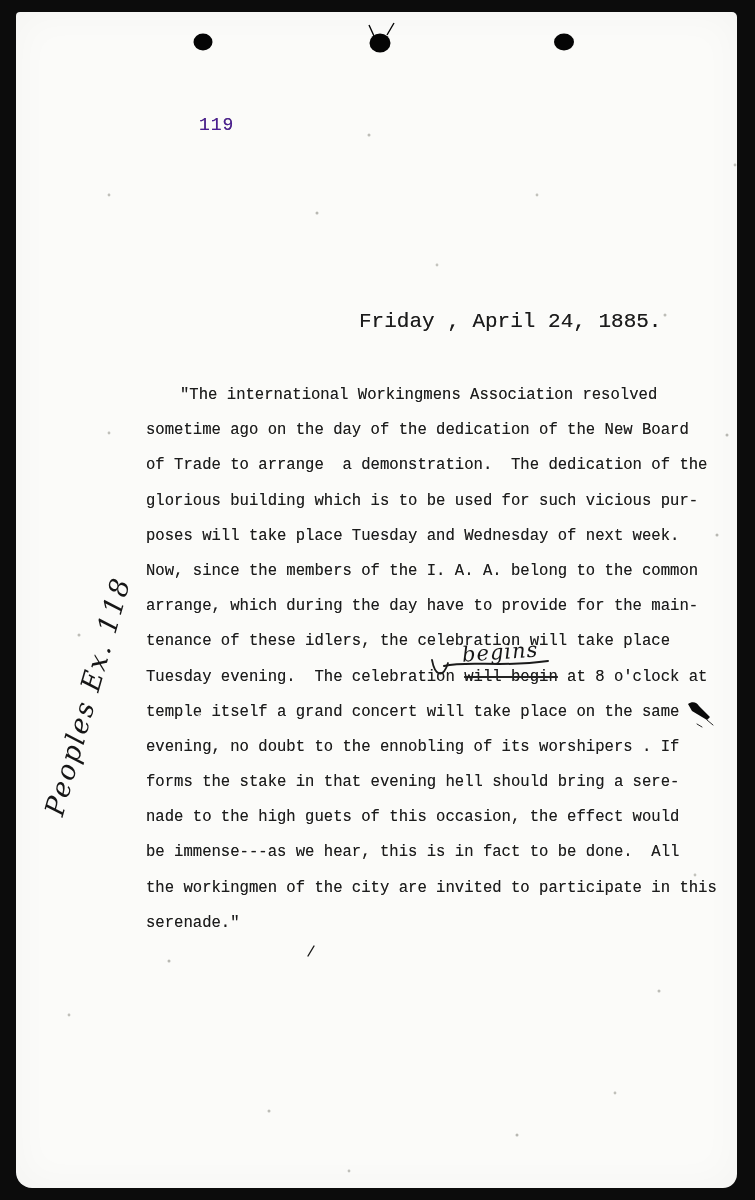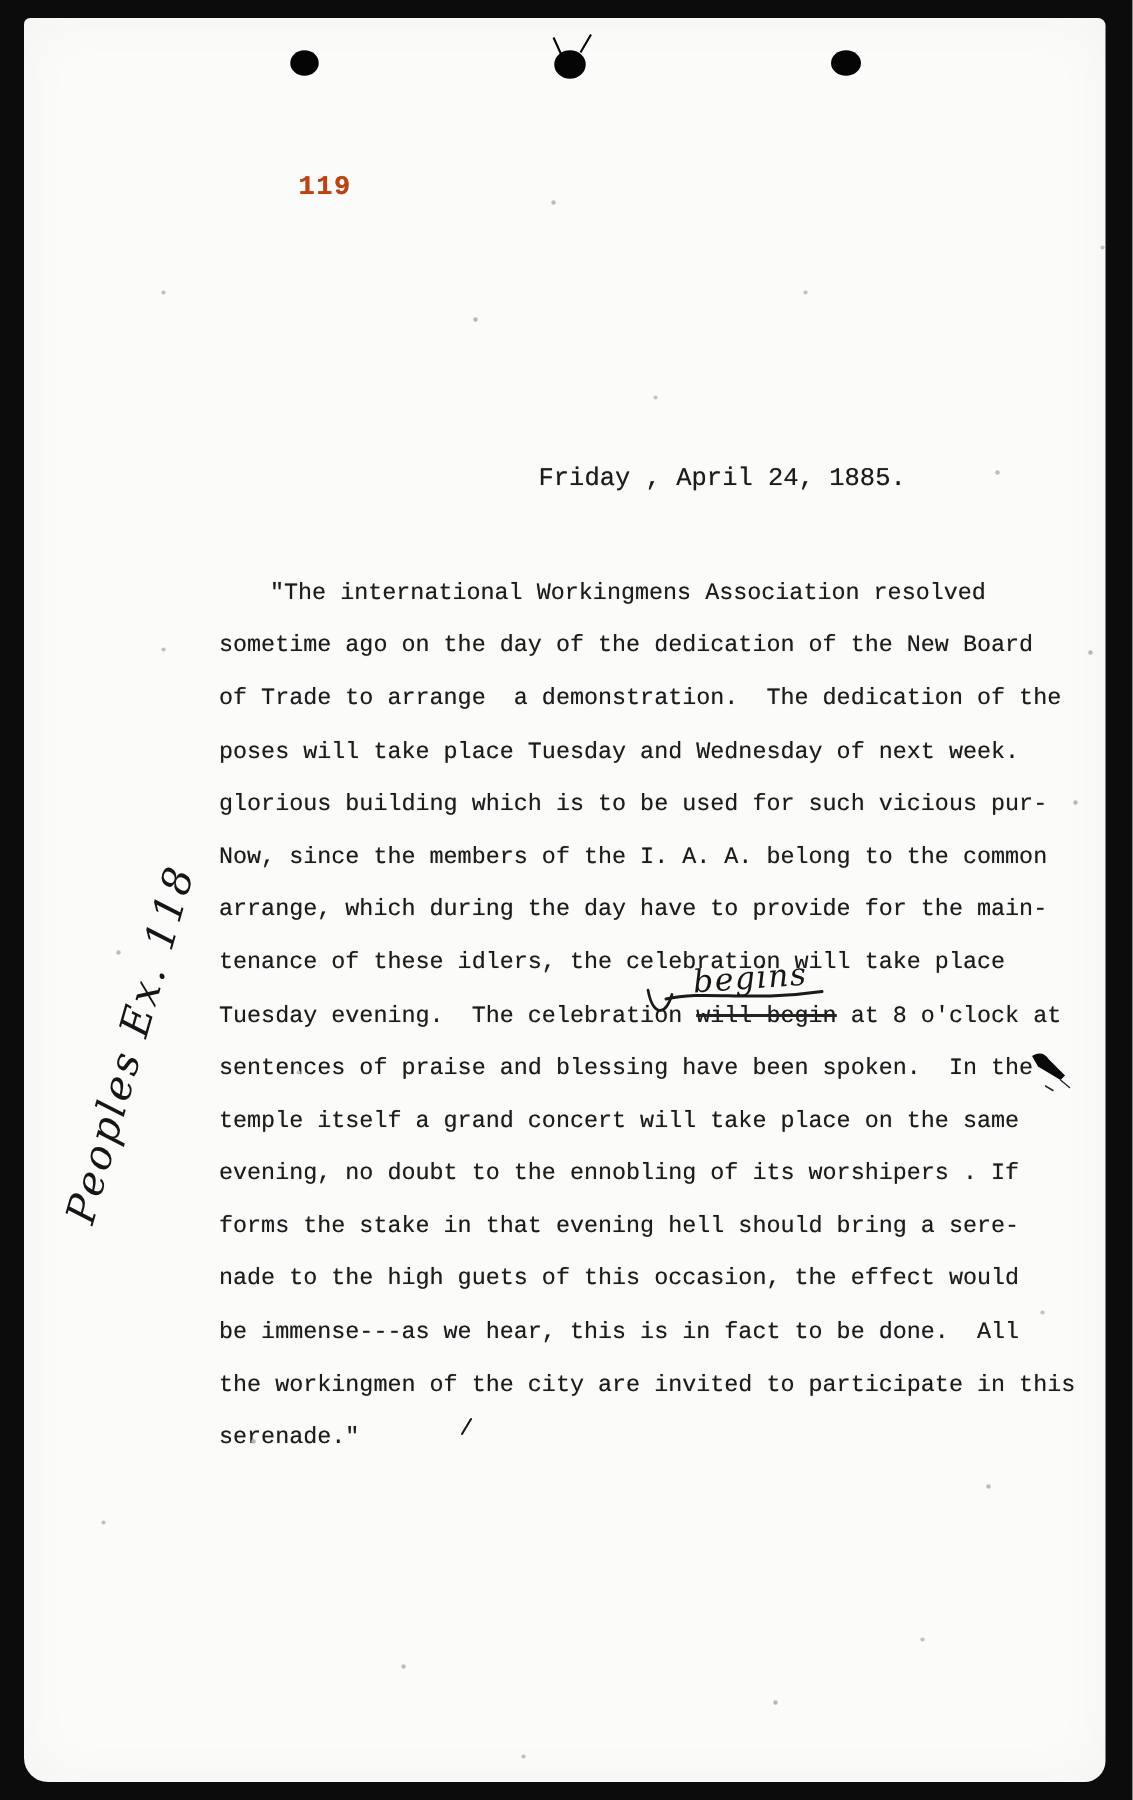--- a/index.html
+++ b/index.html
@@ -9,27 +9,26 @@
     font-family:"Liberation Mono","DejaVu Sans Mono",monospace;
   }
   .page{
     position:absolute;left:16px;top:12px;width:721px;height:1176px;
     background:#fbfbf9;
     border-radius:4px 5px 14px 16px;
     box-shadow:inset 0 0 40px rgba(0,0,0,0.03);
   }
   .pagenum{
     position:absolute;left:183px;top:103px;
-    font-size:18px;color:#c2410c;letter-spacing:1px;
+    font-size:18px;color:#4c1d95;letter-spacing:1px;
     text-shadow:0 0 0.5px rgba(20,20,20,0.6);
-    font-weight:bold;
   }
   .dateline{
     position:absolute;left:343px;top:298px;
-    font-size:17px;color:#1b1b1b;white-space:pre;
+    font-size:21px;color:#1b1b1b;white-space:pre;
     text-shadow:0 0 0.5px rgba(20,20,20,0.6);
   }
   .bodytext{
     position:absolute;left:130px;top:366px;width:580px;
     font-size:15.6px;line-height:35.2px;color:#1c1c1c;
     text-shadow:0 0 0.5px rgba(20,20,20,0.55);
   }
   .tline{white-space:pre;height:35.2px;}
   .tline.indent{text-indent:34px;}
   .struck{text-decoration:line-through;text-decoration-thickness:1.6px;text-decoration-color:#232323;text-align:center;}
@@ -67,27 +66,26 @@
 <div class="page">
 
   <div class="pagenum">119</div>
 
   <div class="dateline">Friday , April 24, 1885.</div>
 
   <div class="bodytext">
     <div class="tline indent">"The international Workingmens Association resolved</div>
     <div class="tline">sometime ago on the day of the dedication of the New Board</div>
     <div class="tline">of Trade to arrange  a demonstration.  The dedication of the</div>
+    <div class="tline">glorious building which is to be used for such vicious pur-</div>
     <div class="tline">poses will take place Tuesday and Wednesday of next week.</div>
-    <div class="tline">glorious building which is to be used for such vicious pur-</div>
     <div class="tline">Now, since the members of the I. A. A. belong to the common</div>
     <div class="tline">arrange, which during the day have to provide for the main-</div>
     <div class="tline">tenance of these idlers, the celebration will take place</div>
     <div class="tline"><span>Tuesday evening.  The celebration </span><span class="struck">will begin</span><span> at 8 o'clock at</span></div>
-    <div class="tline">sentences of praise and blessing have been spoken.  In the</div>
     <div class="tline">temple itself a grand concert will take place on the same</div>
     <div class="tline">evening, no doubt to the ennobling of its worshipers . If</div>
     <div class="tline">forms the stake in that evening hell should bring a sere-</div>
     <div class="tline">nade to the high guets of this occasion, the effect would</div>
     <div class="tline">be immense---as we hear, this is in fact to be done.  All</div>
     <div class="tline">the workingmen of the city are invited to participate in this</div>
     <div class="tline">serenade."</div>
   </div>
 
   <div class="handwriting margin-note">Peoples Ex. 118</div>

